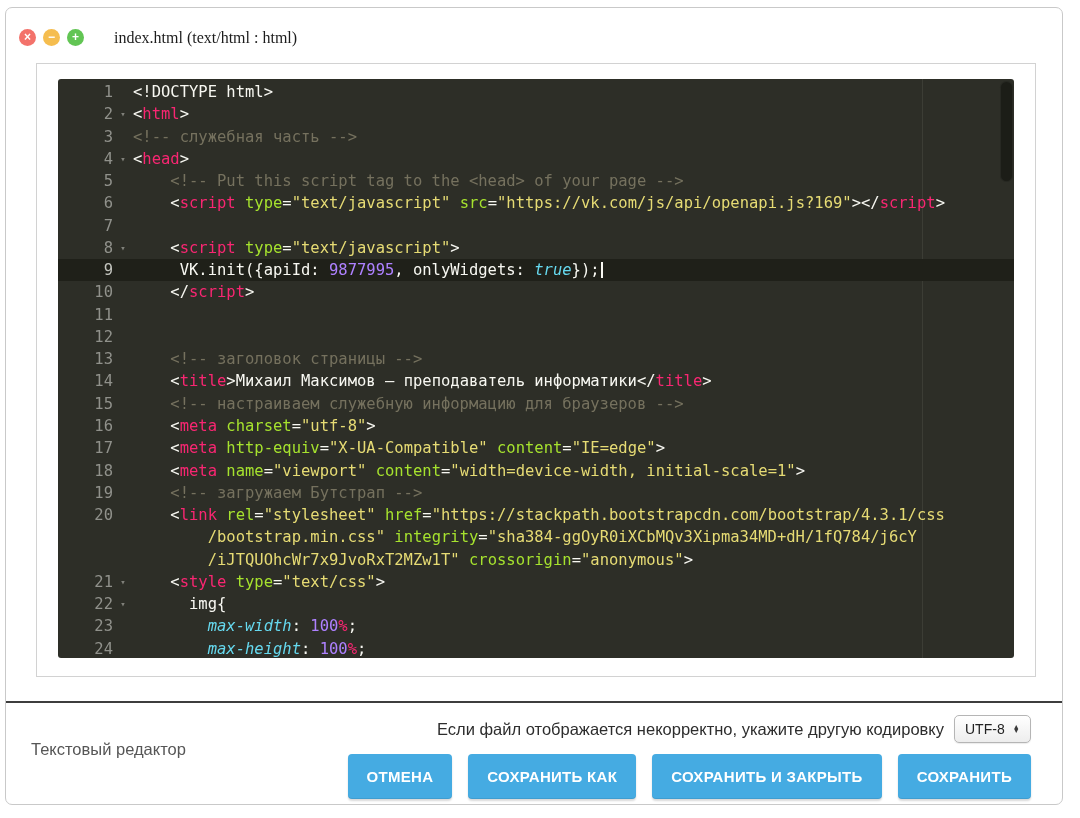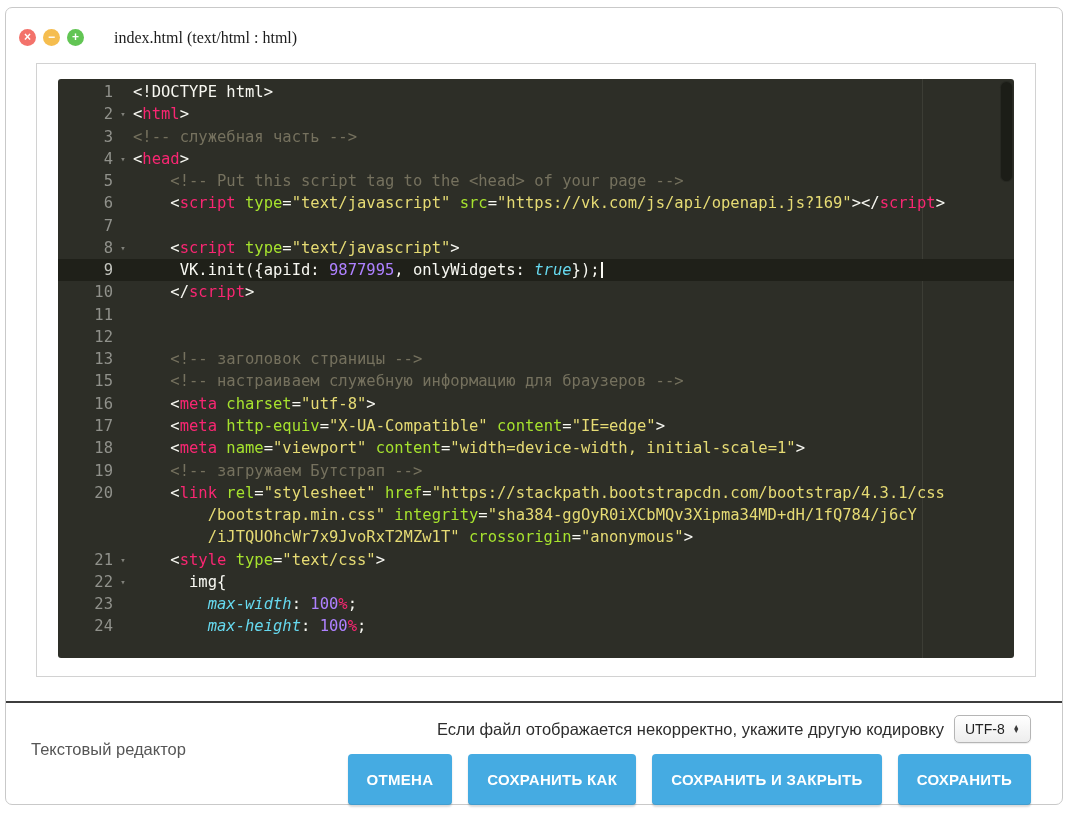--- a/index.html
+++ b/index.html
@@ -80,21 +80,21 @@
     box-shadow:0 1px 1px rgba(0,0,0,0.08);
     display:flex; align-items:center; padding:0 7px 0 10px; gap:8px;
     cursor:default;
     text-align:right;
   }
   .enc-value { font-size:14px; color:#222222; }
   .updown { display:flex; flex-direction:column; line-height:4.5px; font-size:7px; color:#3a3a3a; }
 
   .footer-row2 { margin-top:10px; display:flex; justify-content:flex-end; gap:16px; }
   .btn {
-    height:51px; padding:0 19px; border:none; border-radius:4px;
+    height:45px; padding:0 19px; border:none; border-radius:4px;
     background:#45abe2; color:#ffffff; font-family:"Liberation Sans", sans-serif;
     font-size:15px; font-weight:bold; letter-spacing:0.3px;
     box-shadow:0 2px 2px rgba(0,0,0,0.15), inset 0 -1px 0 rgba(0,0,0,0.08);
     cursor:pointer;
   }
 </style>
 </head>
 <body>
 
 <div class="window">
@@ -169,20 +169,25 @@
         </div>
         <div class="crow">
           <span class="ln">12</span>
           <span class="fold"></span>
           <span class="ctext"></span>
         </div>
         <div class="crow">
           <span class="ln">13</span>
           <span class="fold"></span>
           <span class="ctext"><span class="s-c">    &lt;!-- заголовок страницы --&gt;</span></span>
+        </div>
+        <div class="crow">
+          <span class="ln">14</span>
+          <span class="fold"></span>
+          <span class="ctext"><span class="s-p">    &lt;</span><span class="s-t">title</span><span class="s-p">&gt;Михаил Максимов – преподаватель информатики&lt;/</span><span class="s-t">title</span><span class="s-p">&gt;</span></span>
         </div>
         <div class="crow">
           <span class="ln">15</span>
           <span class="fold"></span>
           <span class="ctext"><span class="s-c">    &lt;!-- настраиваем служебную информацию для браузеров --&gt;</span></span>
         </div>
         <div class="crow">
           <span class="ln">16</span>
           <span class="fold"></span>
           <span class="ctext"><span class="s-p">    &lt;</span><span class="s-t">meta</span><span class="s-p"> </span><span class="s-a">charset</span><span class="s-p">=</span><span class="s-s">"utf-8"</span><span class="s-p">&gt;</span></span>

